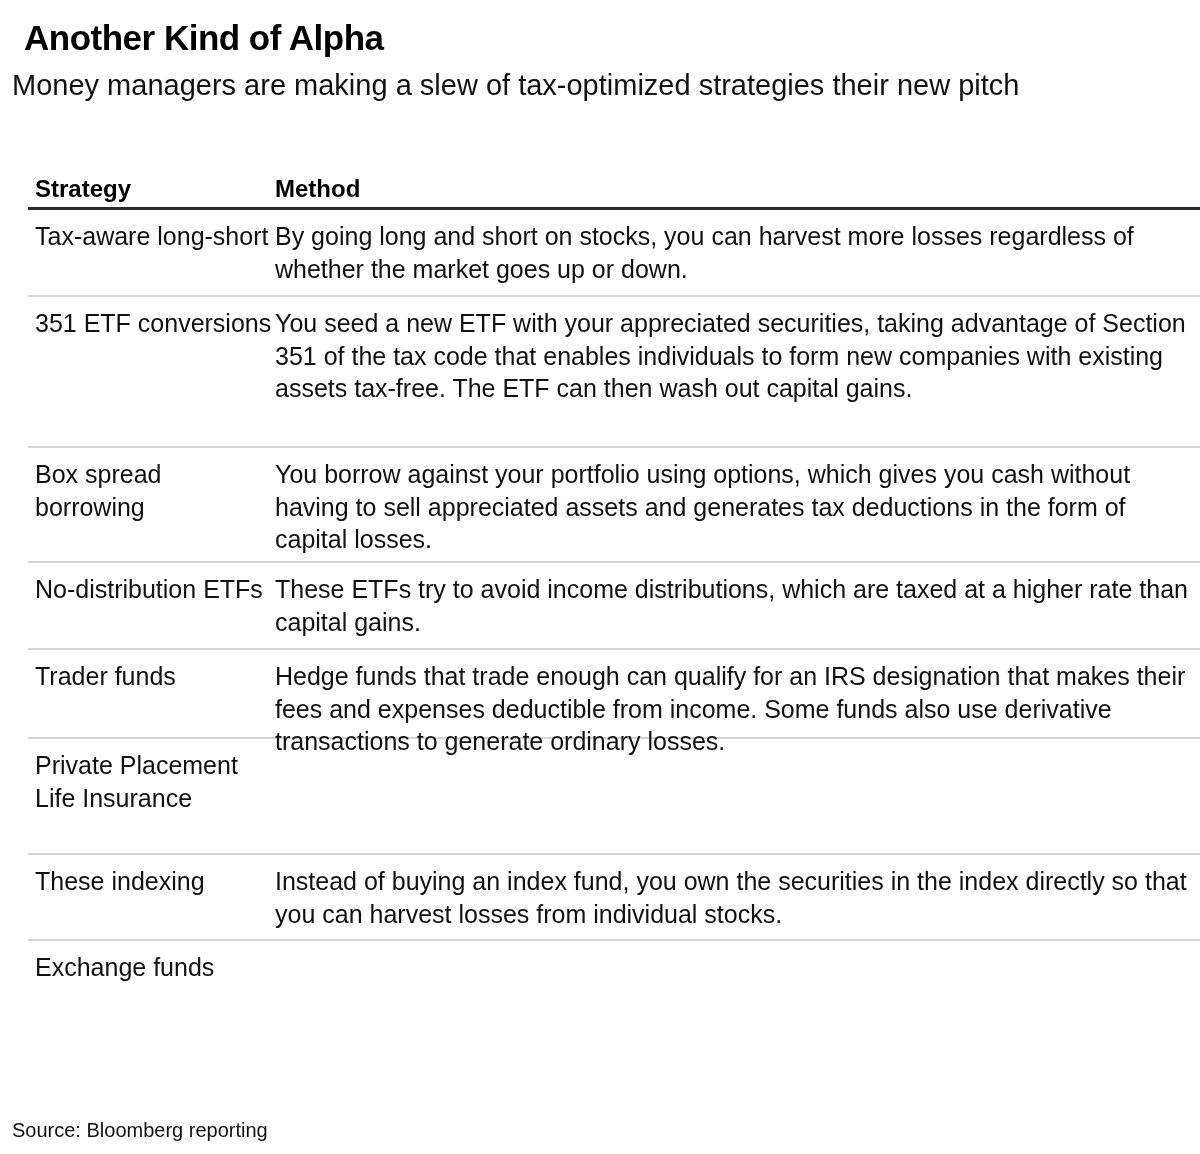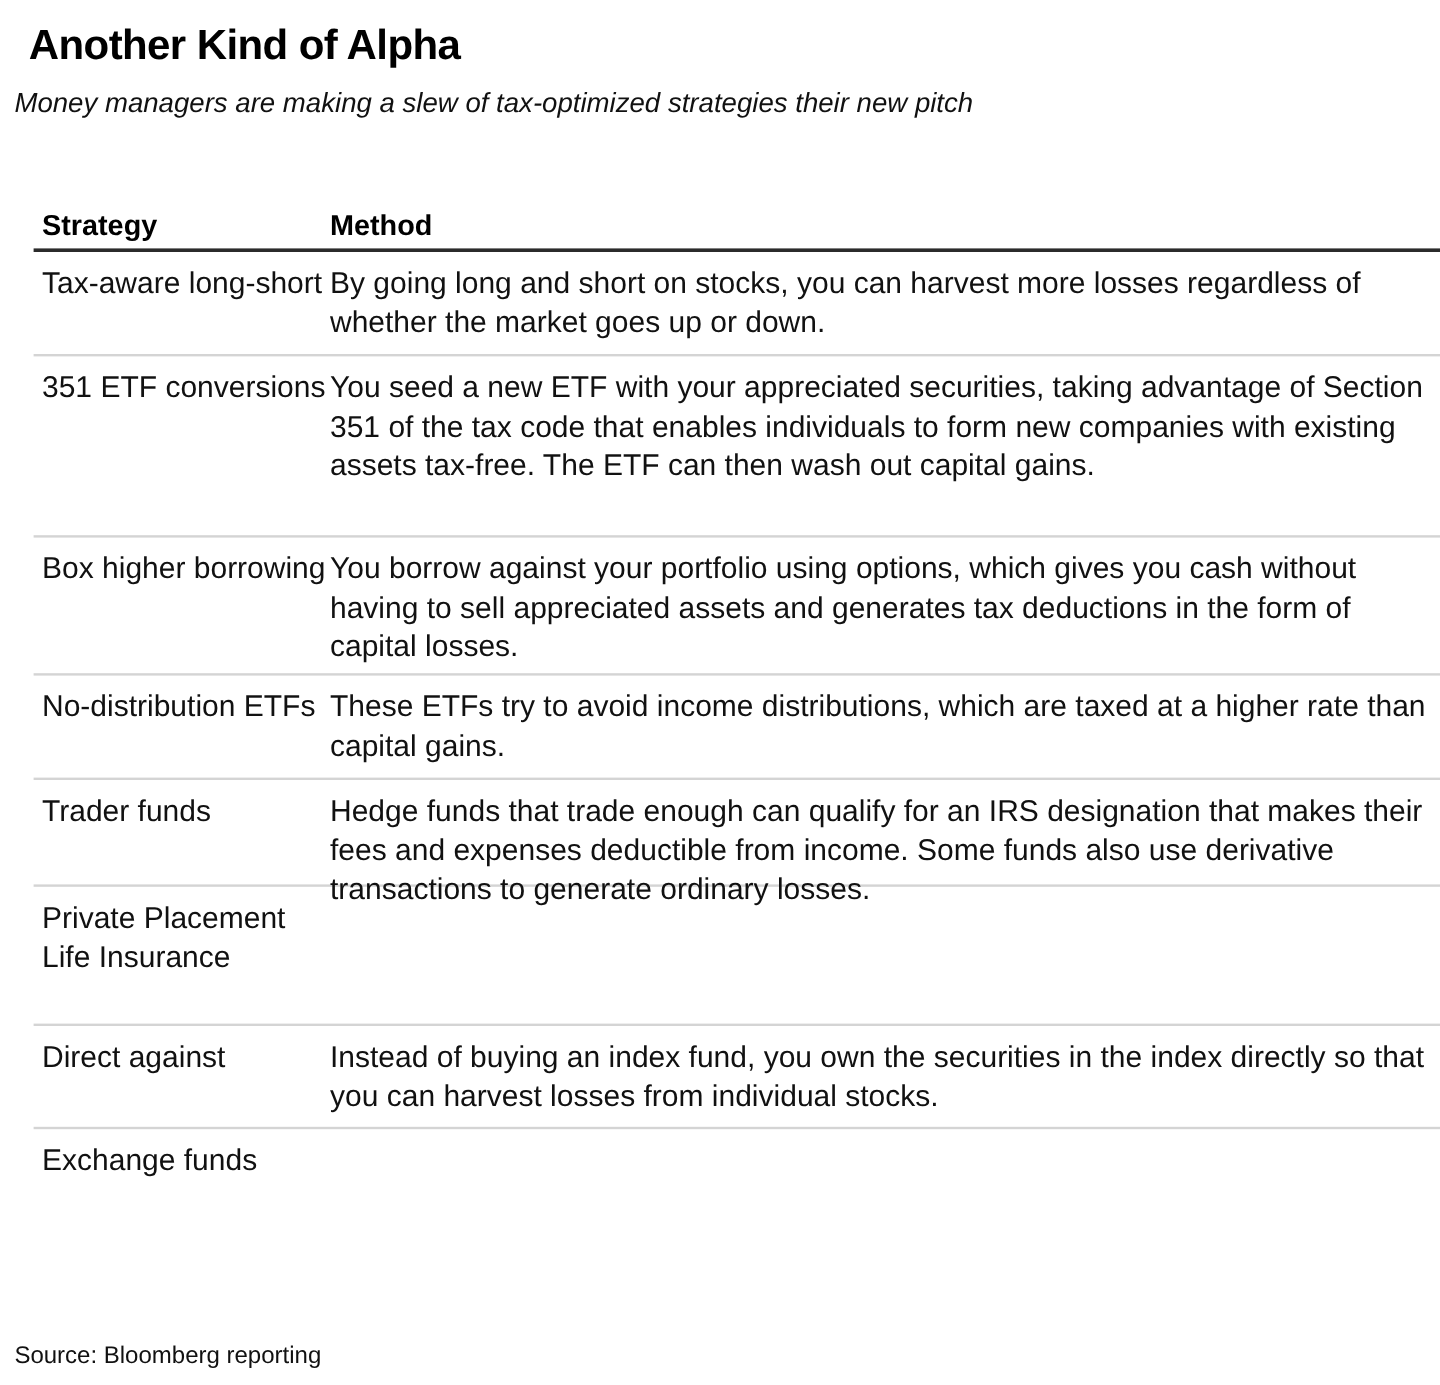--- a/index.html
+++ b/index.html
@@ -8,21 +8,21 @@
       font-family: "Liberation Sans", "DejaVu Sans", sans-serif;
       color: #000000;
     }
     .title {
       position: absolute; left: 20px; top: 12px;
       font-size: 35px; font-weight: bold; letter-spacing: -0.5px;
       line-height: 44px; margin: 4px;
     }
     .subtitle {
       position: absolute; left: 12px; top: 64px; width: 1180px;
-      font-size: 23px; line-height: 43px; margin: 0; color: #111; font-style: italic;
+      font-size: 29px; line-height: 43px; margin: 0; color: #111;
     }
     .table {
       position: absolute; left: 28px; top: 170px; width: 1180px;
     }
     .thead {
       display: flex; height: 40px; border-bottom: 3px solid #2b2b2b;
       box-sizing: border-box;
     }
     .th {
       font-size: 24px; font-weight: bold; line-height: 36px; padding-top: 1px;
@@ -54,36 +54,36 @@
 
   <div class="row" style="height:87px">
     <div class="td col1">Tax-aware long-short</div>
     <div class="td col2">By going long and short on stocks, you can harvest more losses regardless of whether the market goes up or down.</div>
   </div>
   <div class="row" style="height:151px">
     <div class="td col1">351 ETF conversions</div>
     <div class="td col2">You seed a new ETF with your appreciated securities, taking advantage of Section 351 of the tax code that enables individuals to form new companies with existing assets tax-free. The ETF can then wash out capital gains.</div>
   </div>
   <div class="row" style="height:115px">
-    <div class="td col1">Box higher borrowing</div>
+    <div class="td col1">Box spread borrowing</div>
     <div class="td col2">You borrow against your portfolio using options, which gives you cash without having to sell appreciated assets and generates tax deductions in the form of capital losses.</div>
   </div>
   <div class="row" style="height:87px">
     <div class="td col1">No-distribution ETFs</div>
     <div class="td col2">These ETFs try to avoid income distributions, which are taxed at a higher rate than capital gains.</div>
   </div>
   <div class="row" style="height:89px">
     <div class="td col1">Trader funds</div>
     <div class="td col2">Hedge funds that trade enough can qualify for an IRS designation that makes their fees and expenses deductible from income. Some funds also use derivative transactions to generate ordinary losses.</div>
   </div>
   <div class="row" style="height:116px">
     <div class="td col1">Private Placement Life Insurance</div>
   </div>
   <div class="row" style="height:86px">
-    <div class="td col1">Direct against</div>
+    <div class="td col1">These indexing</div>
     <div class="td col2">Instead of buying an index fund, you own the securities in the index directly so that you can harvest losses from individual stocks.</div>
   </div>
   <div class="row last" style="height:115px">
     <div class="td col1">Exchange funds</div>
   </div>
 </div>
 
 <div class="source">Source: Bloomberg reporting</div>
 
 </body></html>

